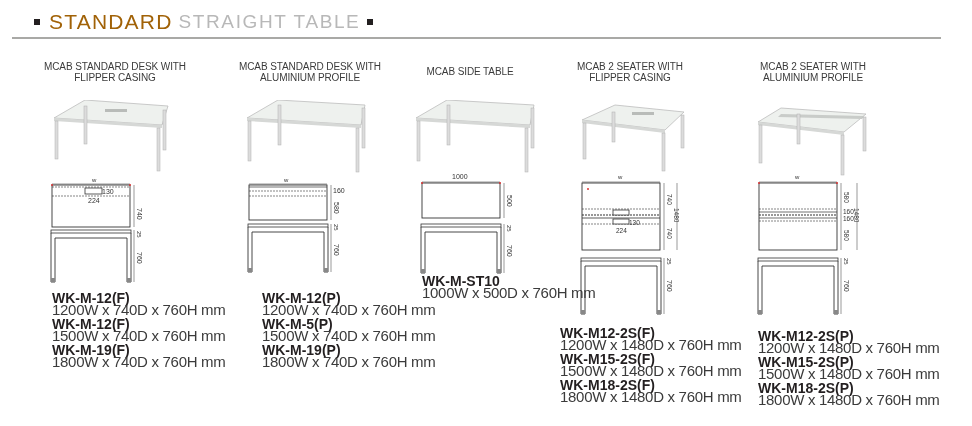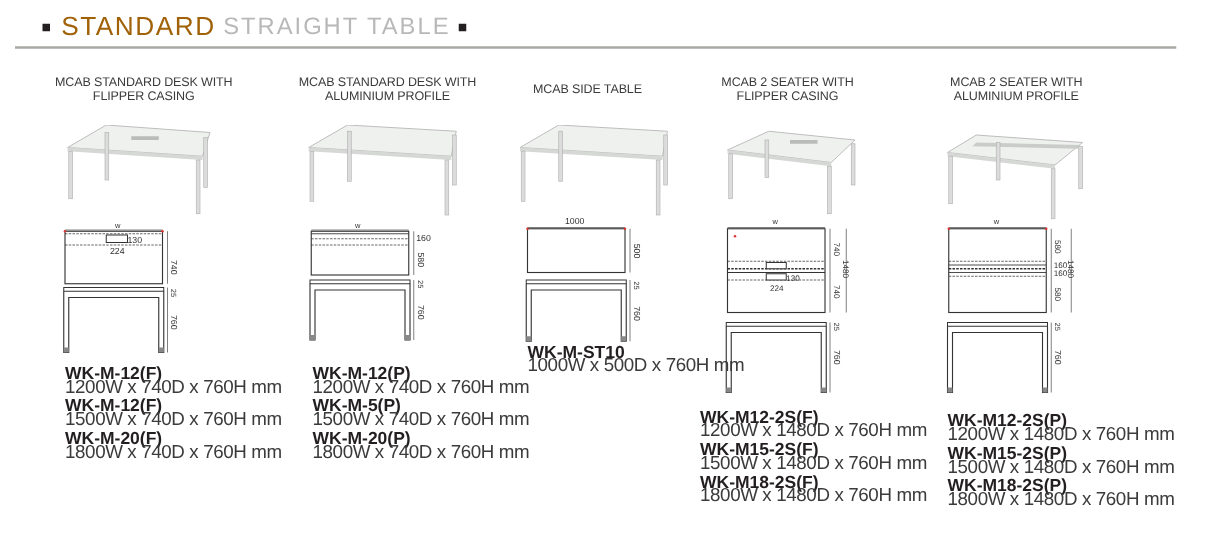--- a/index.html
+++ b/index.html
@@ -64,21 +64,21 @@
       <rect x="77" y="102" width="4" height="4" fill="#888"></rect>
     <line x1="84" y1="54" x2="84" y2="106" stroke="#555" stroke-width="0.6"></line>
     <text x="87" y="55" font-size="6" fill="#333" transform="rotate(90 87 55)">25</text>
     <text x="87" y="76" font-size="7" fill="#333" transform="rotate(90 87 76)">760</text>
   </svg>
   <div class="specs" style="left:52px; top:292px;">
     <div class="code">WK-M-12(F)</div>
     <div class="dims">1200W x 740D x 760H mm</div>
     <div class="code">WK-M-12(F)</div>
     <div class="dims">1500W x 740D x 760H mm</div>
-    <div class="code">WK-M-20(F)</div>
+    <div class="code">WK-M-19(F)</div>
     <div class="dims">1800W x 740D x 760H mm</div>
   </div>
 </div>
 
 <div>
   <div class="col-title" style="left:230px; top:61px; width:160px;">
     <div>MCAB STANDARD DESK WITH</div>
     <div>ALUMINIUM PROFILE</div>
   </div>
   <svg class="photo" style="left:243px; top:100px;" width="125" height="75">
@@ -100,26 +100,26 @@
     <text x="86" y="17" font-size="7" fill="#333">160</text>
     <text x="87" y="26" font-size="7" fill="#333" transform="rotate(90 87 26)">580</text>
     <rect x="1" y="48" width="80" height="3" fill="#fff" stroke="#333" stroke-width="0.8"></rect>
     <path d="M1,51 V96 H5 V56 H77 V96 H81 V51" fill="none" stroke="#333" stroke-width="0.9"></path>
     <rect x="1" y="92" width="4" height="4" fill="#888"></rect>
       <rect x="77" y="92" width="4" height="4" fill="#888"></rect>
     <line x1="84" y1="48" x2="84" y2="96" stroke="#555" stroke-width="0.6"></line>
     <text x="87" y="48" font-size="6" fill="#333" transform="rotate(90 87 48)">25</text>
     <text x="87" y="68" font-size="7" fill="#333" transform="rotate(90 87 68)">760</text>
   </svg>
-  <div class="specs" style="left:250px; top:292px;">
+  <div class="specs" style="left:262px; top:292px;">
     <div class="code">WK-M-12(P)</div>
     <div class="dims">1200W x 740D x 760H mm</div>
     <div class="code">WK-M-5(P)</div>
     <div class="dims">1500W x 740D x 760H mm</div>
-    <div class="code">WK-M-20(P)</div>
+    <div class="code">WK-M-19(P)</div>
     <div class="dims">1800W x 740D x 760H mm</div>
   </div>
 </div>
 
 <div>
   <div class="col-title" style="left:410px; top:66px; width:120px;">
     <div>MCAB SIDE TABLE</div>
   </div>
   <svg class="photo" style="left:412px; top:100px;" width="125" height="75">
     <polygon points="4,18 35,0 122,5 118,25 4,18" fill="#eef1ee" stroke="#bdbdbd" stroke-width="0.8"></polygon>

